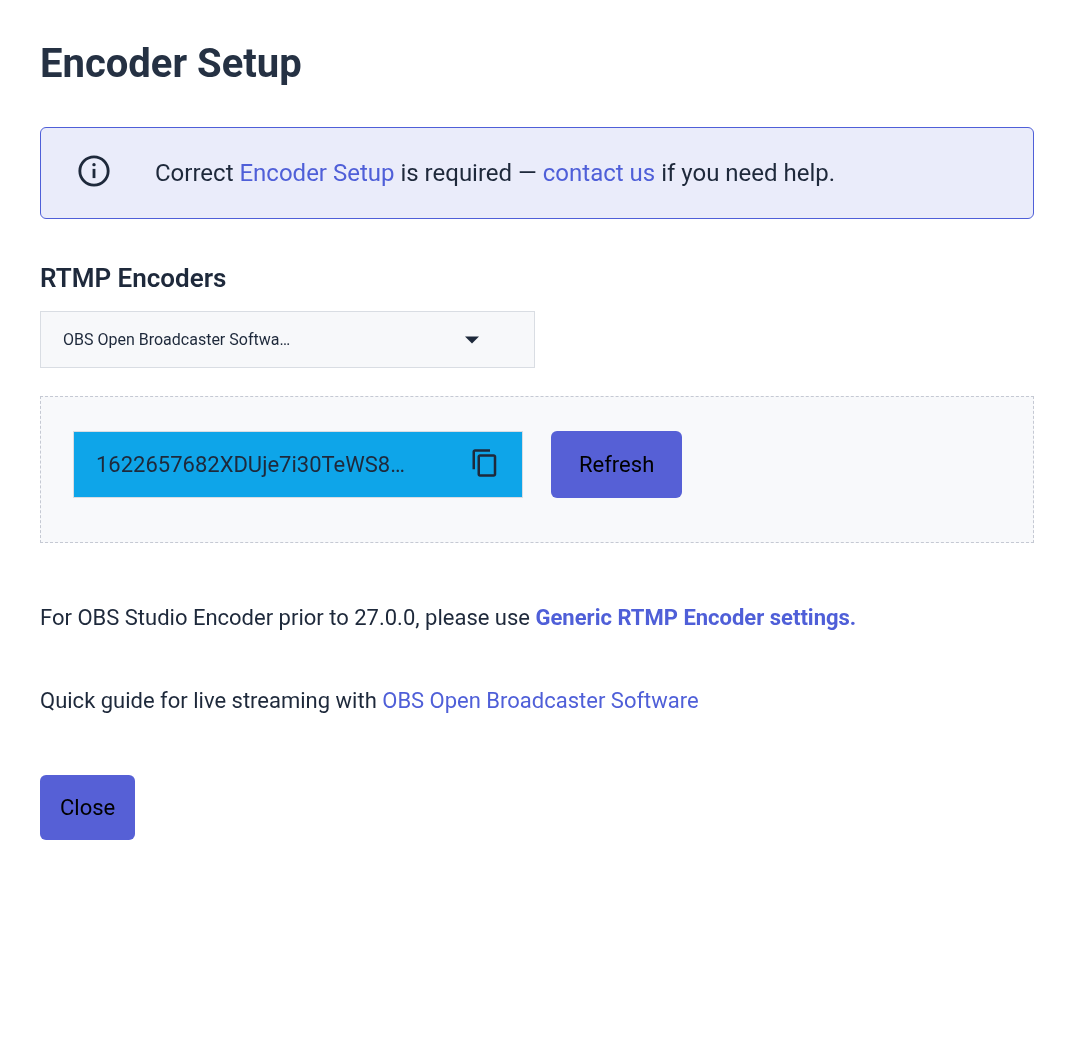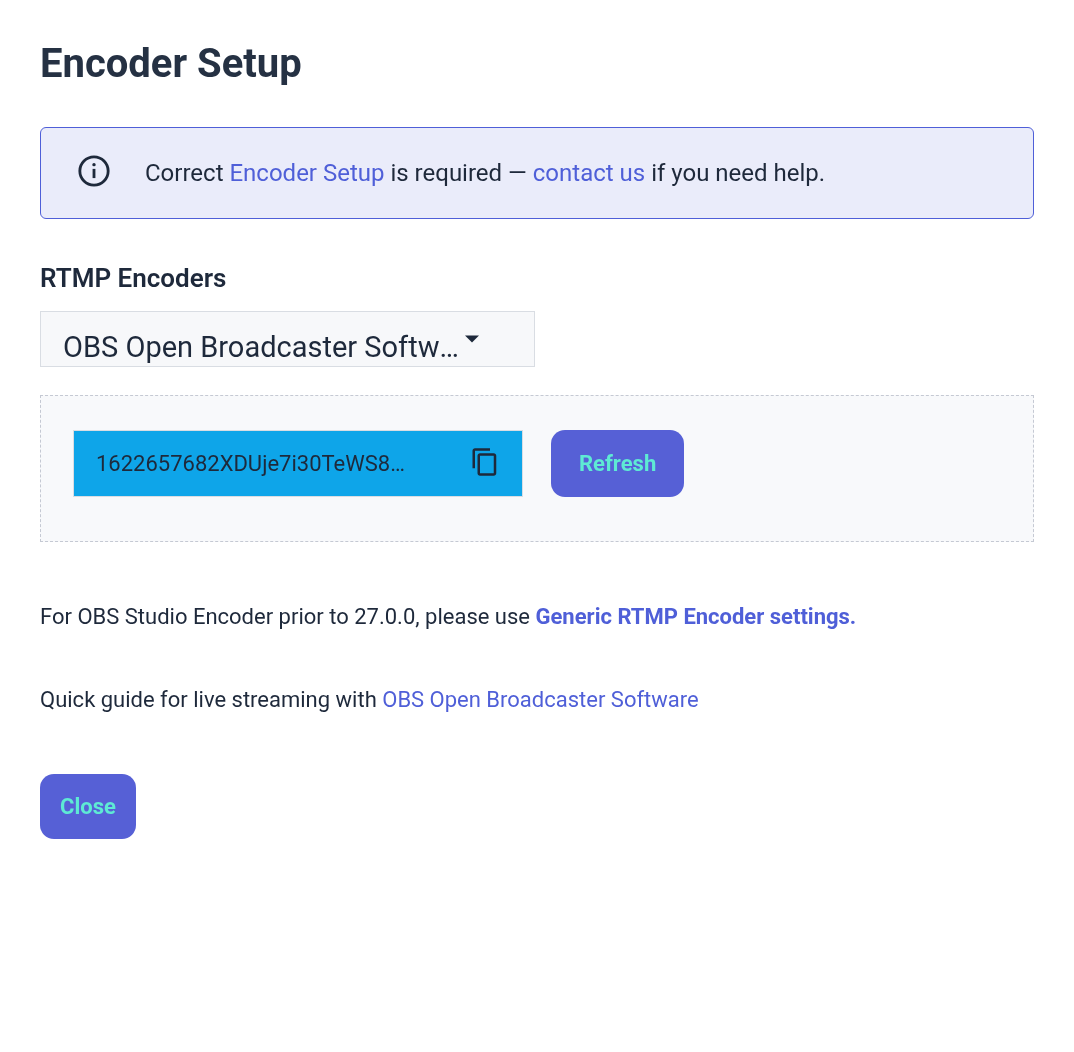--- a/index.html
+++ b/index.html
@@ -20,21 +20,21 @@
       color: #253143;
       margin-bottom: 40px;
     }
     .info-banner {
       background: #eaecfa;
       border: 1px solid #4f5fd8;
       border-radius: 6px;
       padding: 26px 36px;
       display: flex;
       align-items: center;
-      gap: 34px;
+      gap: 44px;
       margin-bottom: 44px;
     }
     .info-banner-text {
       font-size: 24px;
       color: #1e293b;
     }
     .link {
       color: #4f5fd8;
       text-decoration: none;
       cursor: pointer;
@@ -51,22 +51,22 @@
     .select-wrapper {
       position: relative;
       display: inline-block;
       width: 495px;
       margin-bottom: 28px;
     }
     .select-box {
       width: 100%;
       background: #f7f8fa;
       border: 1px solid #d9dde3;
-      padding: 18px 60px 2px 22px;
-      font-size: 29px;
+      padding: 18px 60px 18px 22px;
+      font-size: 16px;
       color: #1e293b;
       text-align: left;
       cursor: pointer;
       white-space: nowrap;
       overflow: hidden;
       text-overflow: ellipsis;
       font-family: inherit;
     }
     .select-caret {
       position: absolute;
@@ -114,25 +114,25 @@
       background: none;
       border: none;
       cursor: pointer;
       padding: 4px;
       display: flex;
       align-items: center;
       flex-shrink: 0;
     }
     .btn {
       background: #5660d6;
-      color: #5eead4;
+      color: #000000;
       border: none;
-      border-radius: 14px;
-      font-size: 22px;
-      font-weight: 700;
+      border-radius: 6px;
+      font-size: 22px;
+      font-weight: 400;
       padding: 16px 28px;
       cursor: pointer;
       font-family: inherit;
     }
     .btn.close-btn {
       padding: 20px 20px;
     }
     .note-text {
       font-size: 22px;
       color: #1e293b;

